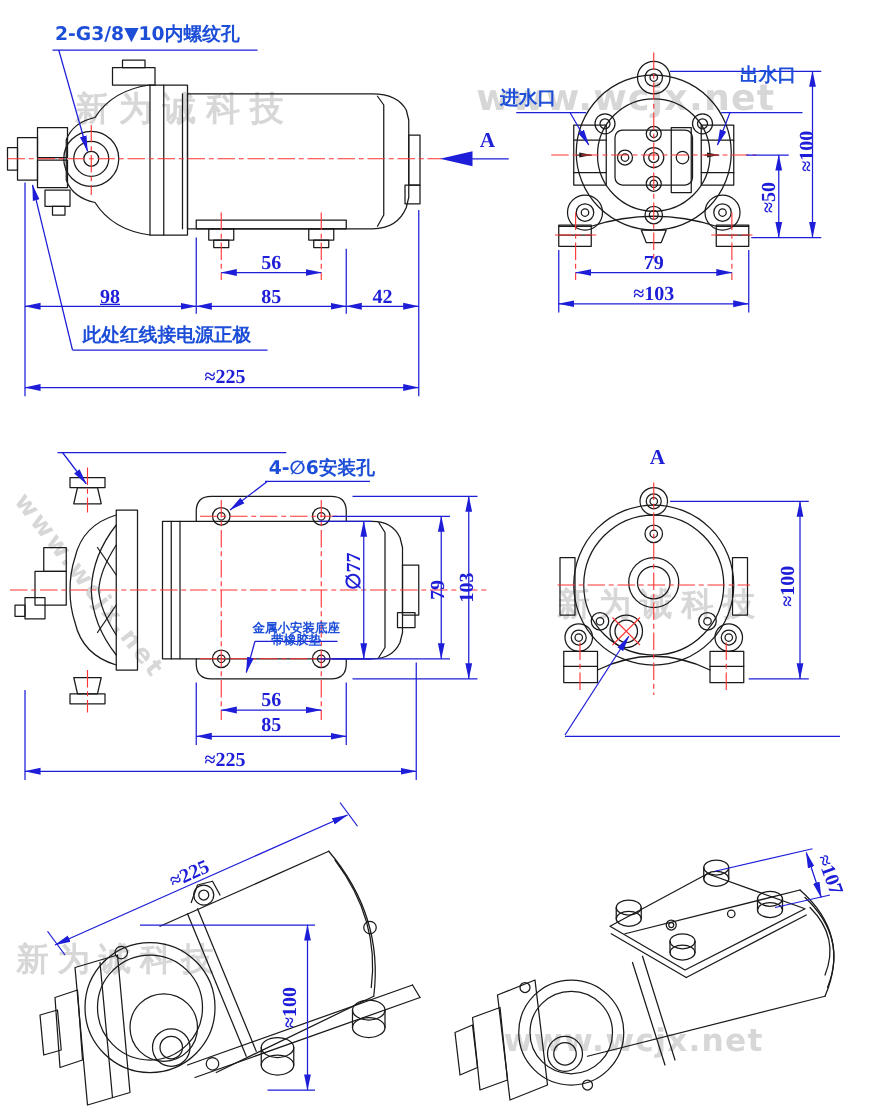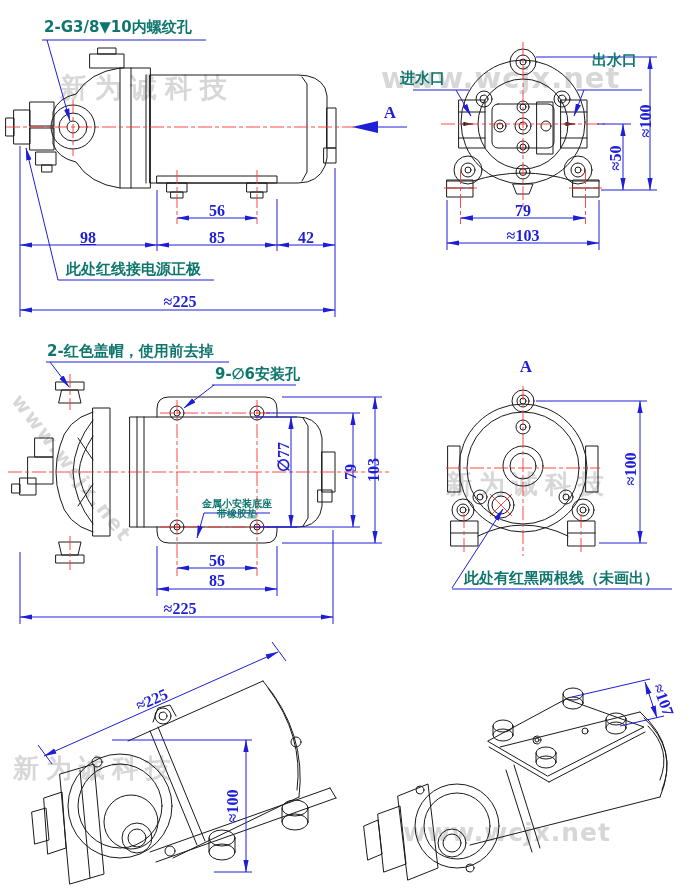--- a/index.html
+++ b/index.html
@@ -6,21 +6,21 @@
   #page {
     position:relative; width:700px; height:890px; background:#ffffff;
     overflow:hidden; font-family:"DejaVu Sans", sans-serif;
   }
   #art { position:absolute; left:0; top:0; z-index:1; }
   .wm {
     position:absolute; z-index:0; color:#d7d7d7; font-weight:bold;
     white-space:nowrap; font-family:"DejaVu Sans", sans-serif; line-height:1;
   }
   .lbl {
-    position:absolute; z-index:2; color:#0f766e; font-weight:bold;
+    position:absolute; z-index:2; color:#1d4ed8; font-weight:bold;
     font-size:15px; line-height:1.1; white-space:nowrap;
     font-family:"DejaVu Sans", sans-serif;
   }
   .lbl-s { font-size:10px; }
   .num {
     position:absolute; z-index:2; color:#1e1ed8; font-weight:bold;
     font-size:16px; line-height:1; white-space:nowrap;
     font-family:"Liberation Serif", serif;
   }
   .ctr  { transform:translate(-50%,-50%); }
@@ -365,32 +365,30 @@
   <span class="num ctr" style="left:180px;top:302px;">≈225</span>
   <span class="num ctr" style="left:390px;top:112px;font-size:17px;">A</span>
 
   <span class="lbl" style="left:400px;top:70px;">进水口</span>
   <span class="lbl" style="left:592px;top:52px;">出水口</span>
   <span class="num rotV" style="left:646px;top:121px;">≈100</span>
   <span class="num rotV" style="left:616px;top:158px;">≈50</span>
   <span class="num ctr" style="left:523px;top:211px;">79</span>
   <span class="num ctr" style="left:523px;top:236px;">≈103</span>
 
-  <span class="lbl" style="left:47px;top:343px;">2-红色盖帽，使用前去掉</span>
-  <span class="lbl" style="left:215px;top:366px;">9-∅6安装孔</span>
+  <span class="lbl" style="left:215px;top:366px;">4-∅6安装孔</span>
   <span class="lbl lbl-s ctr" style="left:237px;top:503px;">金属小安装底座</span>
   <span class="lbl lbl-s ctr" style="left:237px;top:509px;margin-top:4px;">带橡胶垫</span>
   <span class="num rotV" style="left:284px;top:457px;">∅77</span>
   <span class="num rotV" style="left:351px;top:472px;">79</span>
   <span class="num rotV" style="left:374px;top:470px;">103</span>
   <span class="num ctr" style="left:217px;top:561px;">56</span>
   <span class="num ctr" style="left:217px;top:581px;">85</span>
   <span class="num ctr" style="left:180px;top:609px;">≈225</span>
 
   <span class="num ctr" style="left:526px;top:366px;font-size:17px;">A</span>
   <span class="num rotV" style="left:631px;top:469px;">≈100</span>
-  <span class="lbl" style="left:464px;top:570px;">此处有红黑两根线（未画出）</span>
 
   <span class="num" style="left:152px;top:700px;transform:translate(-50%,-50%) rotate(-24deg);">≈225</span>
   <span class="num rotV" style="left:233px;top:806px;">≈100</span>
   <span class="num" style="left:663px;top:700px;transform:translate(-50%,-50%) rotate(70deg);">≈107</span>
 
 </div>
 
 </body></html>

